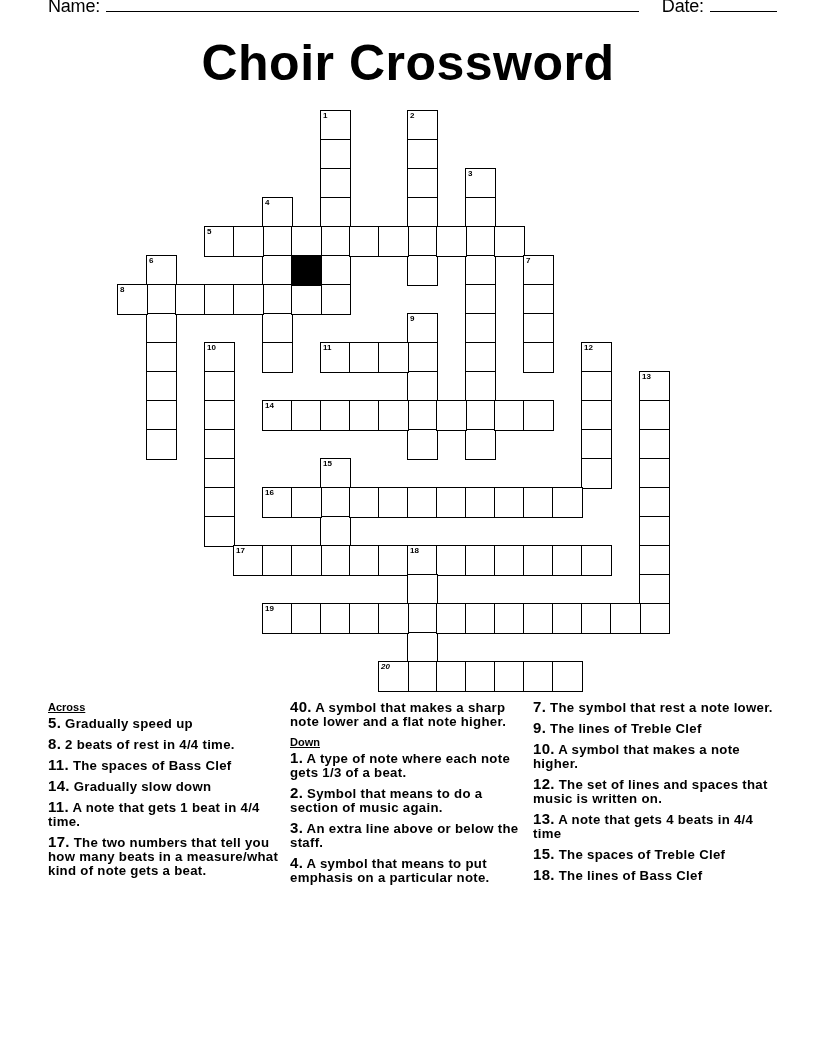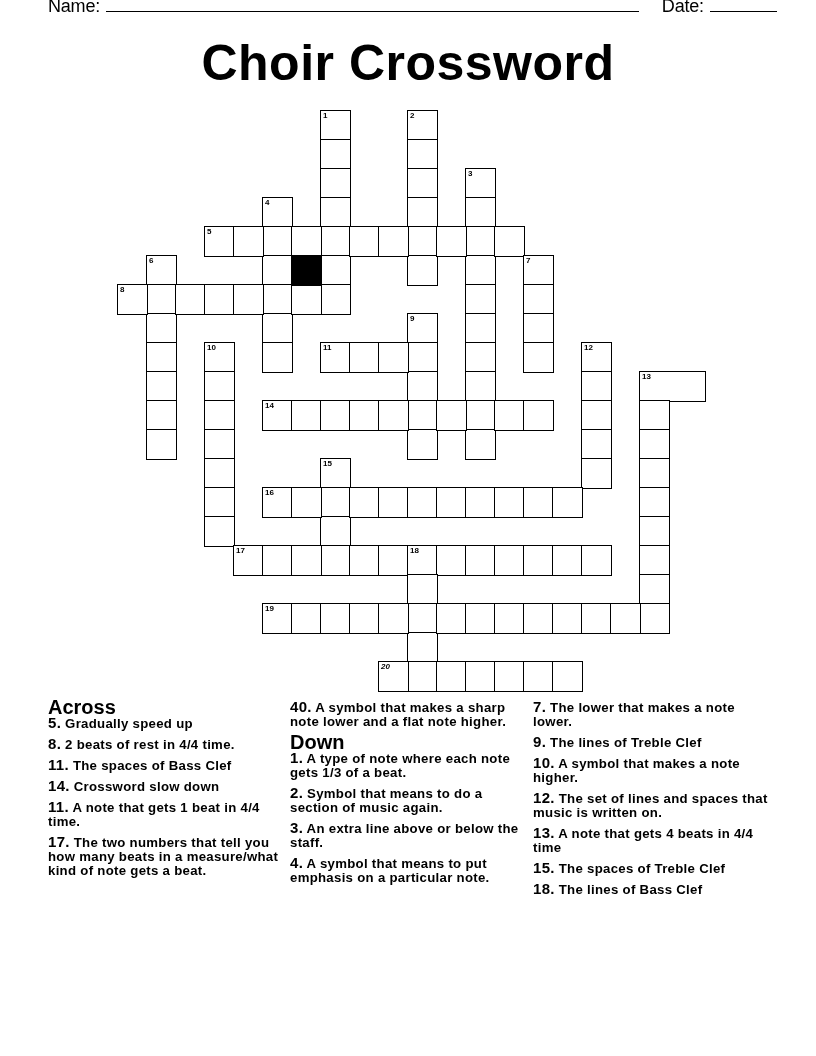--- a/index.html
+++ b/index.html
@@ -8,21 +8,21 @@
   .header-line .blank { display: inline-block; border-bottom: 1px solid #000; height: 14px; vertical-align: baseline; }
   #name-blank { width: 533px; margin-left: 6px; }
   #date-label { margin-left: 18px; }
   #date-blank { width: 67px; margin-left: 6px; }
   .title { position: absolute; top: 34px; left: 0; width: 816px; text-align: center; font-size: 50px; font-weight: bold; font-family: "Liberation Sans", sans-serif; letter-spacing: 0.5px; }
   .grid { position: absolute; left: 0; top: 0; width: 816px; height: 700px; }
   .cell { position: absolute; width: 29px; height: 29px; border: 1px solid #000; box-sizing: content-box; background: #fff; }
   .cell.black { background: #000; }
   .cell .num { position: absolute; top: 0px; left: 2px; font-size: 8px; font-weight: bold; font-family: "Liberation Sans", sans-serif; line-height: 9px; }
   .clue-col { position: absolute; top: 700px; font-family: "Liberation Sans", sans-serif; font-weight: bold; font-size: 13.2px; line-height: 14px; }
-  .clue-col .section-title { font-size: 20px; margin-bottom: 2px; }
+  .clue-col .section-title { text-decoration: underline; font-size: 11px; margin-bottom: 2px; }
   .clue { margin-bottom: 6px; letter-spacing: 0.3px; }
   .clue .cnum { font-size: 15px; }
   #col-a { left: 48px; width: 235px; }
   #col-b { left: 290px; width: 238px; }
   #col-c { left: 533px; width: 240px; }
 </style>
 </head>
 <body>
 
 <div class="header-line">
@@ -122,21 +122,21 @@
     </div>
     <div class="cell" style="left: 349px; top: 342px;"></div>
     <div class="cell" style="left: 378px; top: 342px;"></div>
     <div class="cell" style="left: 581px; top: 342px;">
       <span class="num">12</span>
     </div>
     <div class="cell" style="left: 581px; top: 371px;"></div>
     <div class="cell" style="left: 581px; top: 400px;"></div>
     <div class="cell" style="left: 581px; top: 429px;"></div>
     <div class="cell" style="left: 581px; top: 458px;"></div>
-    <div class="cell" style="left: 639px; top: 371px; padding-left: 36px;">
+    <div class="cell" style="left: 639px; top: 371px;">
       <span class="num">13</span>
     </div>
     <div class="cell" style="left: 639px; top: 400px;"></div>
     <div class="cell" style="left: 639px; top: 429px;"></div>
     <div class="cell" style="left: 639px; top: 458px;"></div>
     <div class="cell" style="left: 639px; top: 487px;"></div>
     <div class="cell" style="left: 639px; top: 516px;"></div>
     <div class="cell" style="left: 639px; top: 545px;"></div>
     <div class="cell" style="left: 639px; top: 574px;"></div>
     <div class="cell" style="left: 639px; top: 603px;"></div>
@@ -211,35 +211,35 @@
     <div class="cell" style="left: 523px; top: 661px;"></div>
     <div class="cell" style="left: 552px; top: 661px;"></div>
     <div class="cell black" style="left: 291px; top: 255px;"></div>
   </div>
 
 <div class="clue-col" id="col-a">
   <div class="section-title">Across</div>
   <div class="clue"><span class="cnum">5.</span> <span>Gradually speed up</span></div>
   <div class="clue"><span class="cnum">8.</span> <span>2 beats of rest in 4/4 time.</span></div>
   <div class="clue"><span class="cnum">11.</span> <span>The spaces of Bass Clef</span></div>
-  <div class="clue"><span class="cnum">14.</span> <span>Crossword slow down</span></div>
+  <div class="clue"><span class="cnum">14.</span> <span>Gradually slow down</span></div>
   <div class="clue"><span class="cnum">11.</span> <span>A note that gets 1 beat in 4/4 time.</span></div>
   <div class="clue"><span class="cnum">17.</span> <span>The two numbers that tell you how many beats in a measure/what kind of note gets a beat.</span></div>
 </div>
 
 <div class="clue-col" id="col-b">
   <div class="clue"><span class="cnum">40.</span> <span>A symbol that makes a sharp note lower and a flat note higher.</span></div>
   <div class="section-title">Down</div>
   <div class="clue"><span class="cnum">1.</span> <span>A type of note where each note gets 1/3 of a beat.</span></div>
   <div class="clue"><span class="cnum">2.</span> <span>Symbol that means to do a section of music again.</span></div>
   <div class="clue"><span class="cnum">3.</span> <span>An extra line above or below the staff.</span></div>
   <div class="clue"><span class="cnum">4.</span> <span>A symbol that means to put emphasis on a particular note.</span></div>
 </div>
 
 <div class="clue-col" id="col-c">
-  <div class="clue"><span class="cnum">7.</span> <span>The lower that makes a note lower.</span></div>
+  <div class="clue"><span class="cnum">7.</span> <span>The symbol that rest a note lower.</span></div>
   <div class="clue"><span class="cnum">9.</span> <span>The lines of Treble Clef</span></div>
   <div class="clue"><span class="cnum">10.</span> <span>A symbol that makes a note higher.</span></div>
   <div class="clue"><span class="cnum">12.</span> <span>The set of lines and spaces that music is written on.</span></div>
   <div class="clue"><span class="cnum">13.</span> <span>A note that gets 4 beats in 4/4 time</span></div>
   <div class="clue"><span class="cnum">15.</span> <span>The spaces of Treble Clef</span></div>
   <div class="clue"><span class="cnum">18.</span> <span>The lines of Bass Clef</span></div>
 </div>
 
 </body></html>

